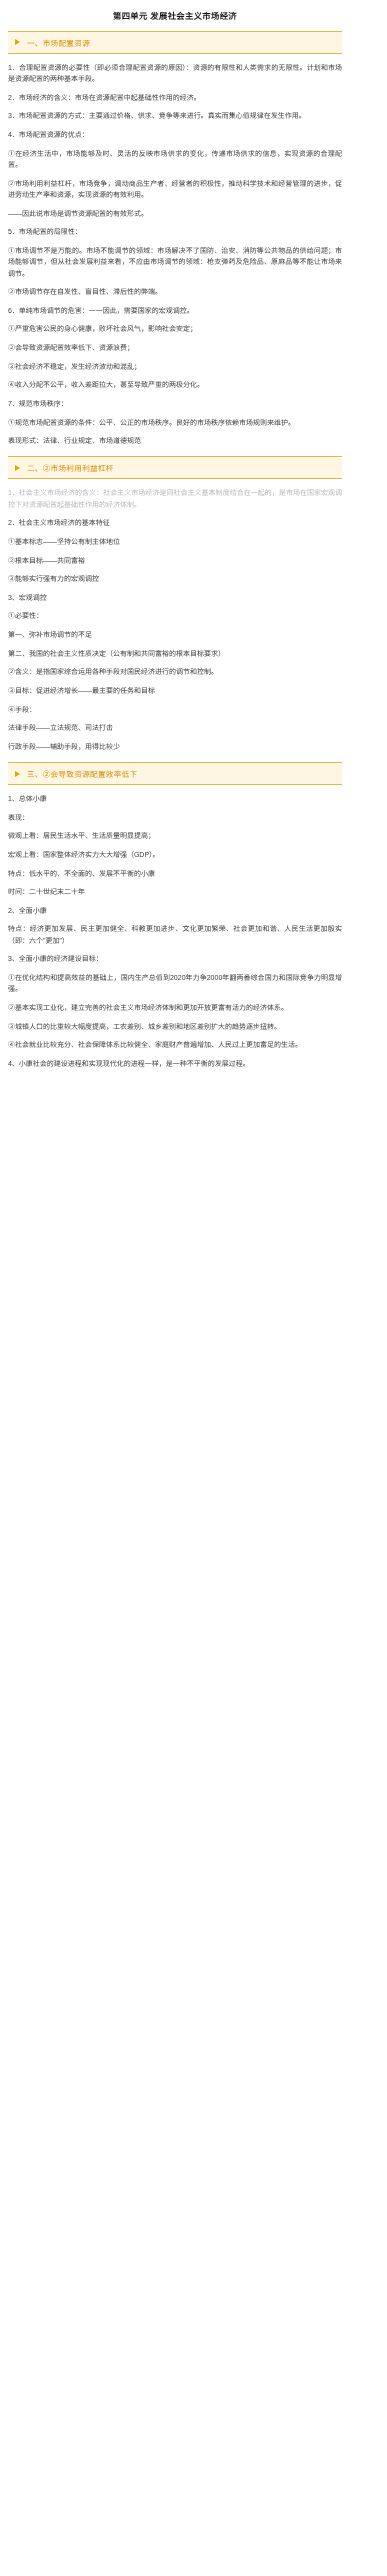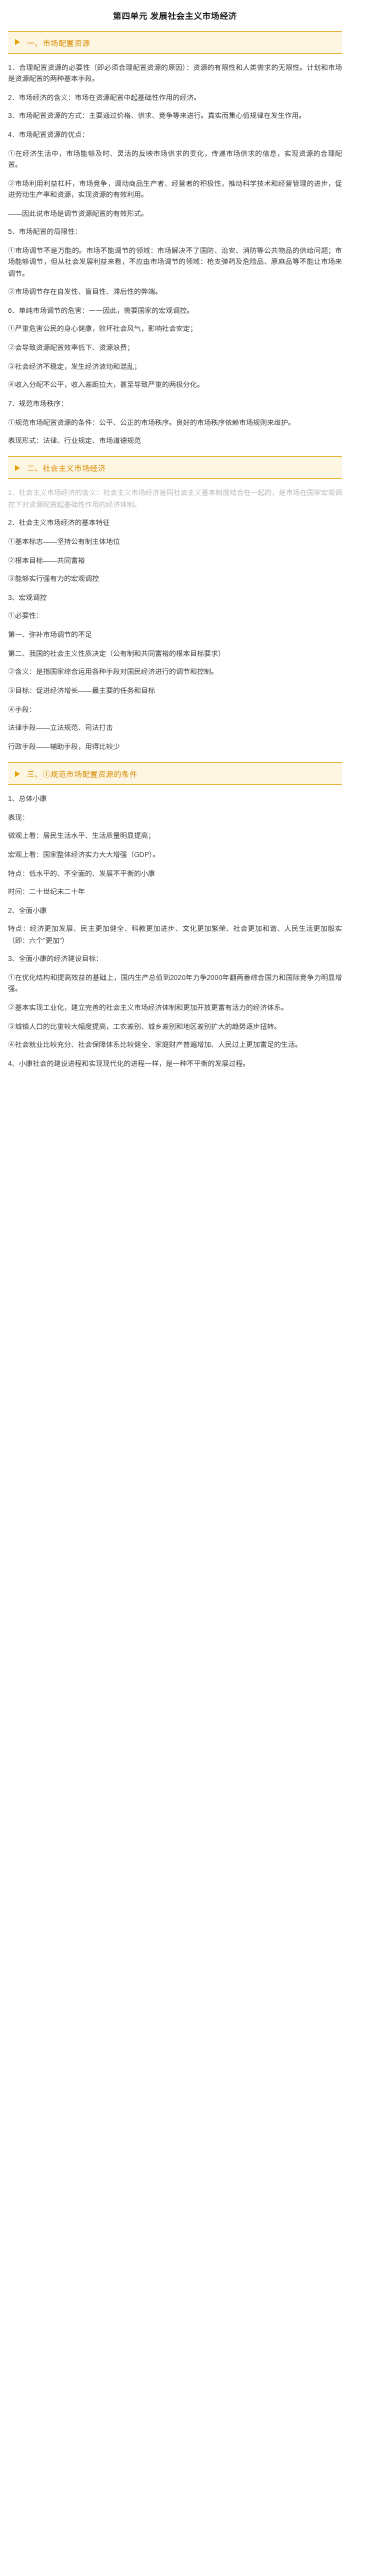--- a/index.html
+++ b/index.html
@@ -88,42 +88,42 @@
     <p class="line">②会导致资源配置效率低下、资源浪费；</p>
     <p class="line">③社会经济不稳定，发生经济波动和混乱；</p>
     <p class="line">④收入分配不公平，收入差距拉大，甚至导致严重的两极分化。</p>
     <p class="line">7．规范市场秩序：</p>
     <p class="line">①规范市场配置资源的条件：公平、公正的市场秩序。良好的市场秩序依赖市场规则来维护。</p>
     <p class="line">表现形式：法律、行业规定、市场道德规范</p>
   </div>
 
   <div class="section-head">
     <span class="marker"></span>
-    <span>二、社会主义市场经济</span>
+    <span>二、②市场利用利益杠杆</span>
   </div>
   <div>
     <p class="line faded">1．社会主义市场经济的含义：社会主义市场经济是同社会主义基本制度结合在一起的，是市场在国家宏观调控下对资源配置起基础性作用的经济体制。</p>
     <p class="line">2．社会主义市场经济的基本特征</p>
     <p class="line">①基本标志——坚持公有制主体地位</p>
     <p class="line">②根本目标——共同富裕</p>
     <p class="line">③能够实行强有力的宏观调控</p>
     <p class="line">3、宏观调控</p>
     <p class="line">①必要性：</p>
     <p class="line">第一、弥补市场调节的不足</p>
     <p class="line">第二、我国的社会主义性质决定（公有制和共同富裕的根本目标要求）</p>
     <p class="line">②含义：是指国家综合运用各种手段对国民经济进行的调节和控制。</p>
     <p class="line">③目标：促进经济增长——最主要的任务和目标</p>
     <p class="line">④手段：</p>
     <p class="line">法律手段——立法规范、司法打击</p>
     <p class="line">行政手段——辅助手段，用得比较少</p>
   </div>
 
   <div class="section-head">
     <span class="marker"></span>
-    <span>三、①规范市场配置资源的条件</span>
+    <span>三、②会导致资源配置效率低下</span>
   </div>
   <div>
     <p class="line">1、总体小康</p>
     <p class="line">表现：</p>
     <p class="line">微观上看：居民生活水平、生活质量明显提高；</p>
     <p class="line">宏观上看：国家整体经济实力大大增强（GDP）。</p>
     <p class="line">特点：低水平的、不全面的、发展不平衡的小康</p>
     <p class="line">时间：二十世纪末二十年</p>
     <p class="line">2、全面小康</p>
     <p class="line">特点：经济更加发展、民主更加健全、科教更加进步、文化更加繁荣、社会更加和谐、人民生活更加殷实（即：六个"更加"）</p>

